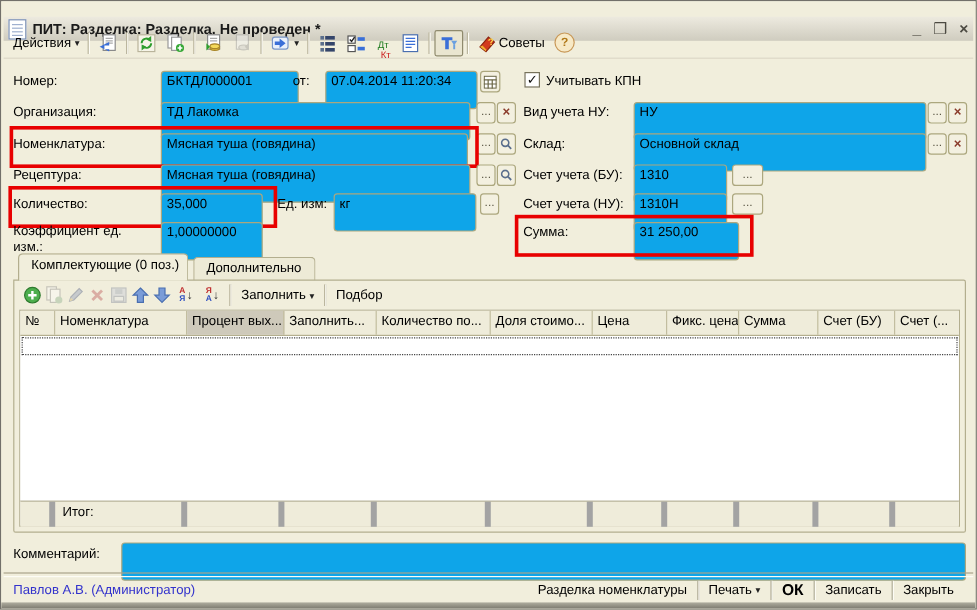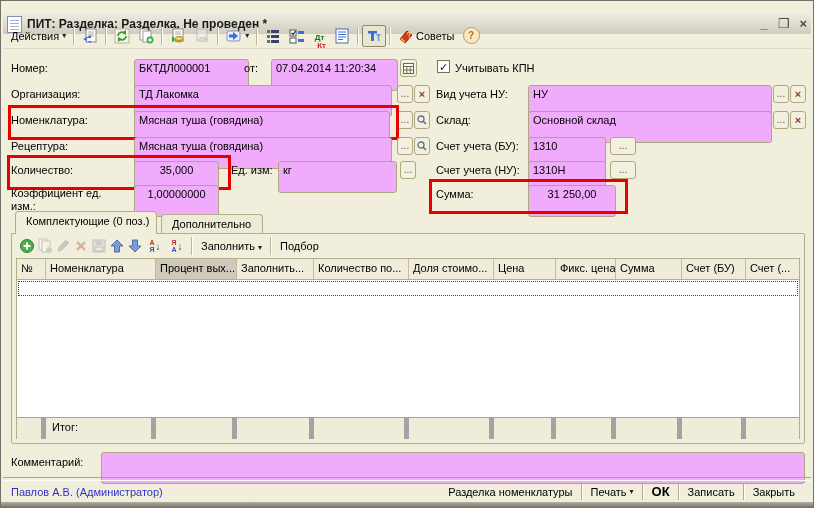--- a/index.html
+++ b/index.html
@@ -24,34 +24,34 @@
   .toolbar{
     position:absolute;left:2px;top:22px;right:2px;height:26px;
     display:flex;align-items:center;padding:0 4px;box-sizing:border-box;
     border-bottom:1px solid #DCD8C8;
   }
   .tbtn{height:20px;display:flex;align-items:center;padding:0 3px;border:1px solid transparent;border-radius:2px;}
   .tbtn.pressed{border:1px solid #8F8A6D;background:#E9E5D0;}
   .tsep{width:1px;height:18px;background:#BBB69E;border-right:1px solid #FDFCF5;margin:0 3px;flex:0 0 auto;}
   .caret{font-size:8px;margin-left:3px;color:#222;}
   .icon16{width:16px;height:16px;display:block;}
-  .dtkt{font-size:8px;font-weight:bold;line-height:8px;text-align:center;margin-top:12px;}
+  .dtkt{font-size:8px;font-weight:normal;line-height:8px;text-align:center;margin-top:12px;}
   .dtkt .dt{color:#1E7A1E;display:block;}
   .dtkt .kt{color:#CC2020;display:block;margin-left:4px;}
   .tips-label{margin-left:2px;}
   .help-circle{width:15px;height:15px;border:1px solid #C89858;border-radius:50%;background:#F7E9C6;
     color:#B07818;font-weight:bold;font-size:10px;display:flex;align-items:center;justify-content:center;}
   
   .lbl{position:absolute;white-space:nowrap;color:#000;}
   .inp{
-    position:absolute;height:32px;box-sizing:border-box;background:#f0abfc;
+    position:absolute;height:32px;box-sizing:border-box;background:#0ea5e9;
     border:1px solid #ACA77E;border-radius:3px;padding:1px 4px 0;line-height:15px;
     white-space:nowrap;overflow:hidden;
   }
-  .inp.num{text-align:center;}
+  .inp.num{text-align:left;}
   .fbtn{
     position:absolute;height:18px;width:16px;box-sizing:border-box;background:#F3F0E0;
     border:1px solid #ACA77E;border-radius:3px;display:flex;align-items:center;justify-content:center;
     font-size:10px;color:#5A5644;line-height:1;
   }
   .fbtn.wide{width:26px;}
   .fbtn .x{color:#8A3A2A;font-weight:bold;font-size:11px;}
   .redbox{position:absolute;border:3px solid #E80000;pointer-events:none;}
   .checkbox{position:absolute;width:13px;height:13px;background:#fff;border:1px solid #77725B;box-sizing:border-box;
     display:flex;align-items:center;justify-content:center;font-size:11px;font-weight:bold;color:#111;line-height:10px;}

